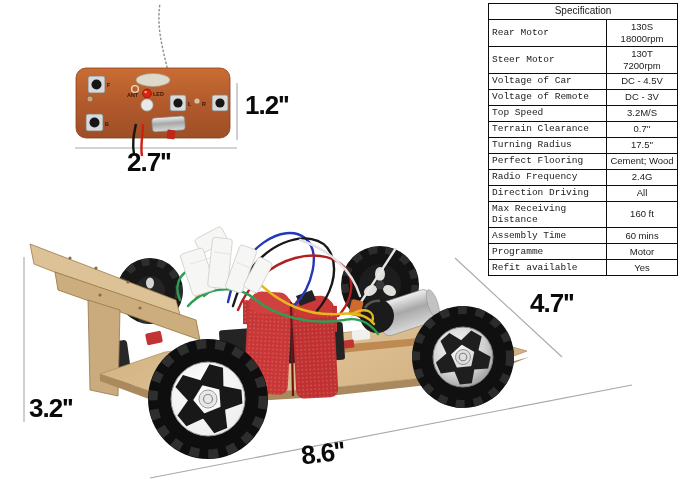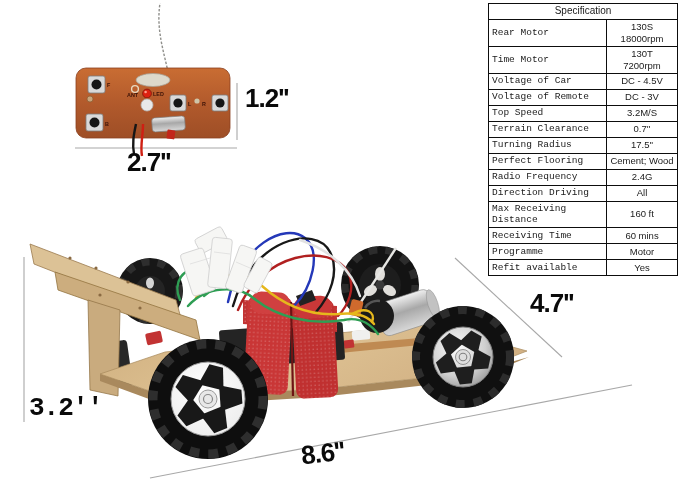--- a/index.html
+++ b/index.html
@@ -259,44 +259,44 @@
           <use href="#gapSmall" transform="rotate(144)"></use>
           <use href="#gapSmall" transform="rotate(216)"></use>
           <use href="#gapSmall" transform="rotate(288)"></use>
         </g>
         <circle r="7.5" fill="#dedede" stroke="#909090" stroke-width="1"></circle>
         <circle r="3.8" fill="none" stroke="#808080" stroke-width="1.1"></circle>
       </g>
     </g>
   </svg>
 
-  <div class="dim-label" style="left:245px;top:85px;">1.2''</div>
+  <div class="dim-label" style="left:245px;top:92px;">1.2''</div>
   <div class="dim-label" style="left:127px;top:149px;">2.7''</div>
-  <div class="dim-label" style="left:29px;top:395px;font-family:Liberation Mono, monospace;">3.2''</div>
+  <div class="dim-label" style="left:29px;top:395px;">3.2''</div>
   <div class="dim-label" style="left:530px;top:290px;">4.7''</div>
   <div class="dim-label dim-8-6" style="left:301px;top:440px;">8.6''</div>
 
   <table class="spec-table">
     <colgroup>
         <col style="width:118px">
         <col style="width:71px">
       </colgroup>
     <thead>
       <tr>
         <th colspan="2">Specification</th>
       </tr>
     </thead>
     <tbody>
         <tr>
           <td class="spec-label">Rear Motor</td>
           <td class="spec-value">130S
 18000rpm</td>
         </tr>
         <tr>
-          <td class="spec-label">Time Motor</td>
+          <td class="spec-label">Steer Motor</td>
           <td class="spec-value">130T
 7200rpm</td>
         </tr>
         <tr>
           <td class="spec-label">Voltage of Car</td>
           <td class="spec-value">DC - 4.5V</td>
         </tr>
         <tr>
           <td class="spec-label">Voltage of Remote</td>
           <td class="spec-value">DC - 3V</td>
@@ -323,21 +323,21 @@
         </tr>
         <tr>
           <td class="spec-label">Direction Driving</td>
           <td class="spec-value">All</td>
         </tr>
         <tr>
           <td class="spec-label">Max Receiving Distance</td>
           <td class="spec-value">160 ft</td>
         </tr>
         <tr>
-          <td class="spec-label">Receiving Time</td>
+          <td class="spec-label">Assembly Time</td>
           <td class="spec-value">60 mins</td>
         </tr>
         <tr>
           <td class="spec-label">Programme</td>
           <td class="spec-value">Motor</td>
         </tr>
         <tr>
           <td class="spec-label">Refit available</td>
           <td class="spec-value">Yes</td>
         </tr>

